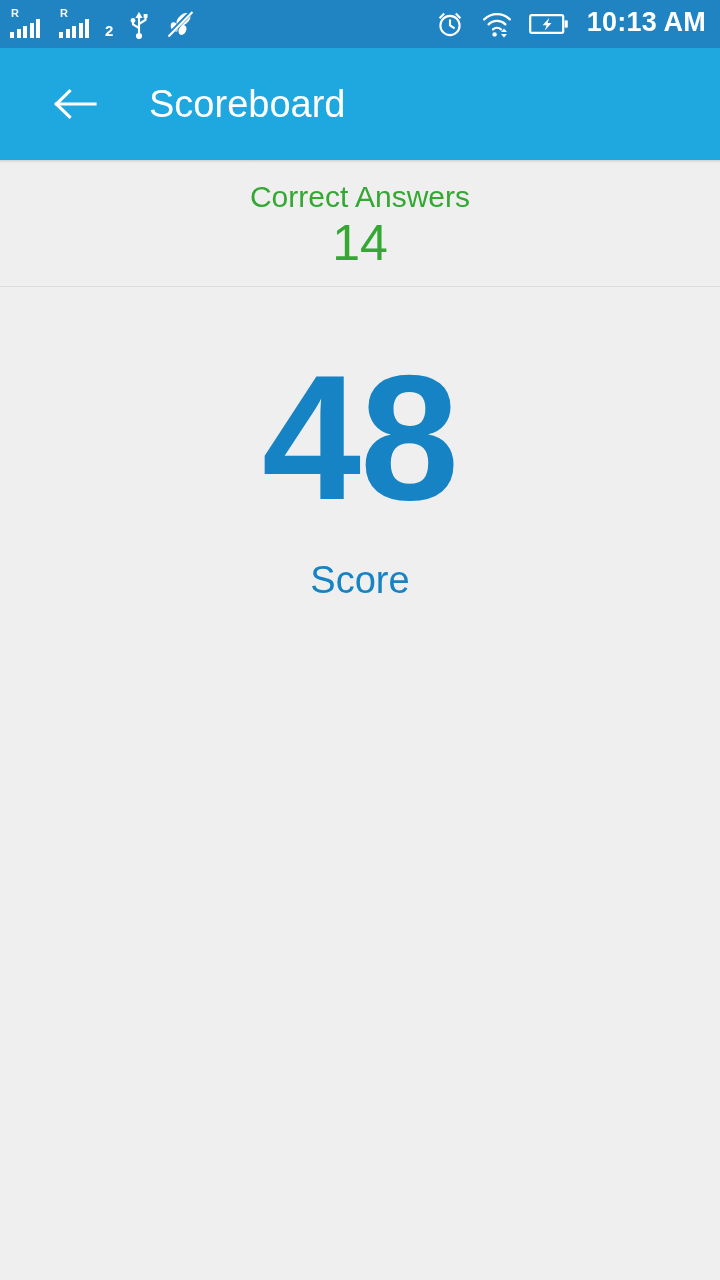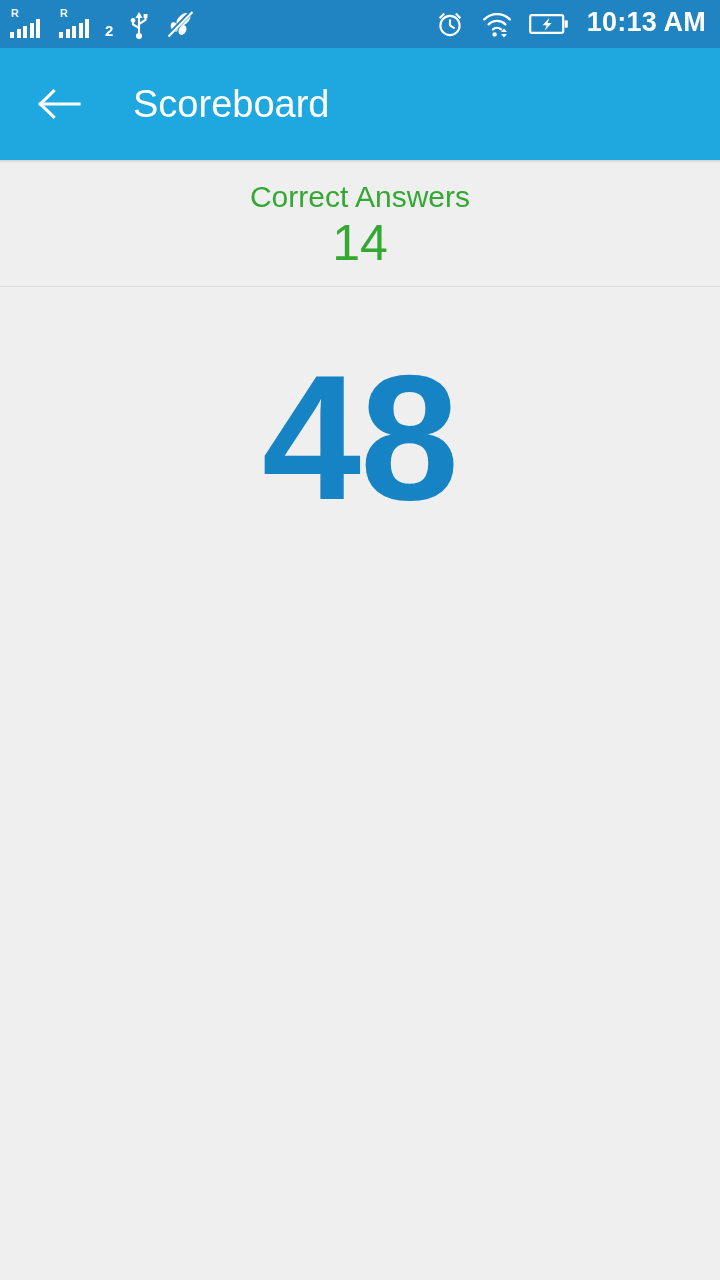--- a/index.html
+++ b/index.html
@@ -101,21 +101,21 @@
     margin-left: 2px;
   }
 
   
   .app-bar {
     height: 112px;
     flex: 0 0 112px;
     background: #1fa7e0;
     display: flex;
     align-items: center;
-    padding-left: 34px;
+    padding-left: 50px;
   }
   .back-btn {
     width: 50px;
     height: 50px;
     display: flex;
     align-items: center;
     justify-content: center;
     cursor: pointer;
     flex: 0 0 auto;
   }
@@ -312,15 +312,16 @@
 
     <div class="panel correct">
       <div class="panel-label">Correct Answers</div>
       <div class="panel-value">14</div>
     </div>
 
   </div>
 
   <div class="content">
     <div class="score-value">48</div>
+    <div class="score-label">Score</div>
   </div>
 
 </div>
 
 </body></html>

